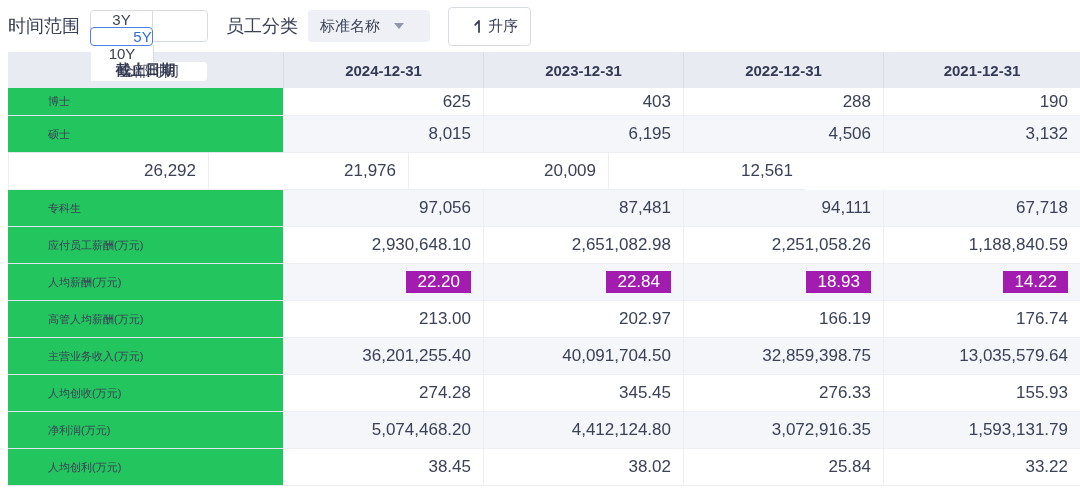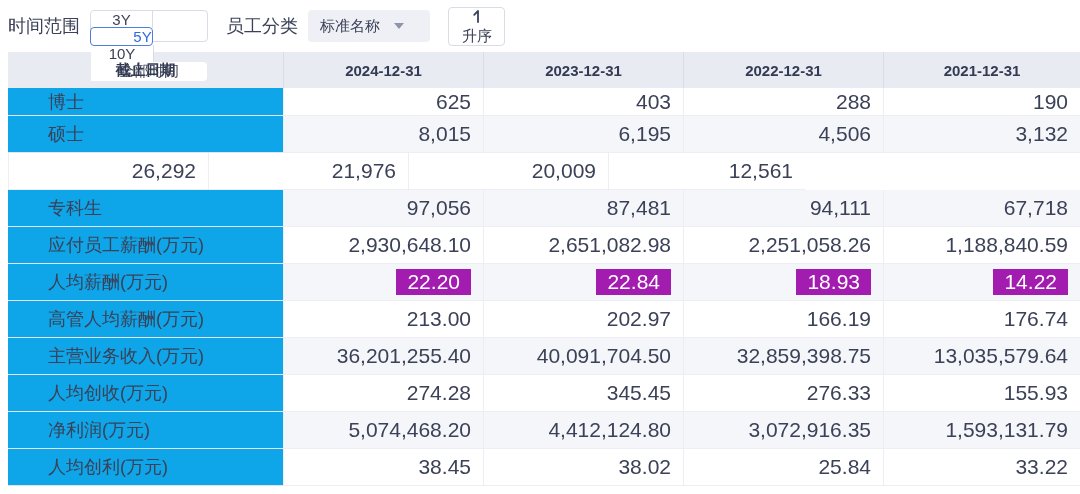--- a/index.html
+++ b/index.html
@@ -43,47 +43,47 @@
     background: #eef0f5; border-radius: 4px; cursor: pointer;
     font-size: 15px; color: #3b4157;
   }
   .caret {
     width: 0; height: 0; margin-left: 10px;
     border-left: 5px solid transparent; border-right: 5px solid transparent;
     border-top: 6px solid #8f96a8;
   }
   .sort-btn {
     display: flex; align-items: center; gap: 3px;
-    margin-left: 18px; height: 39px; padding: 0 12px 0 13px;
+    margin-left: 18px; height: 39px; padding: 0 12px 0 22px;
     border: 1px solid #d9dce5; border-radius: 4px; background: #fff;
-    font-size: 15px; color: #3b4157; cursor: pointer; flex-direction: column;
+    font-size: 15px; color: #3b4157; cursor: pointer;
   }
   .sort-icon { display: inline-flex; }
   
   .table-wrap { margin: 8px 0 0 8px; width: 1072px; }
   .thead {
     display: flex; height: 36px; background: #e9ebf3;
   }
   .th {
     display: flex; align-items: center; justify-content: center;
     font-size: 15px; font-weight: 700; color: #333a52;
   }
   .th.col-label { width: 275px; }
   .th.col-val { border-left: 1px solid #d9dce6; }
   .tbody .row { display: flex; height: 37px; }
   .tbody .row.clipped { height: 28px; }
   .cell-label {
-    width: 275px; background: #0ea5e9;
+    width: 275px; background: #22c55e;
     display: flex; align-items: center;
-    padding-left: 40px; font-size: 18px; color: #3b4157;
+    padding-left: 40px; font-size: 11px; color: #3b4157;
     border-bottom: 1px solid #e2e5ef;
   }
   .cell-val {
     display: flex; align-items: center; justify-content: flex-end;
-    padding-right: 12px; font-size: 21px; color: #3b4157;
+    padding-right: 12px; font-size: 17px; color: #3b4157;
     background: #ffffff;
     border-bottom: 1px solid #eceef4;
     border-left: 1px solid #eceef4;
   }
   .col-a { width: 200px; } .col-b { width: 200px; } .col-c { width: 200px; } .col-d { width: 197px; }
   .row.striped .cell-val { background: #f5f6fa; }
   .row.highlighted .val {
     background: #a21caf; color: #ffffff; padding: 1px 11px;
   }
 </style>

